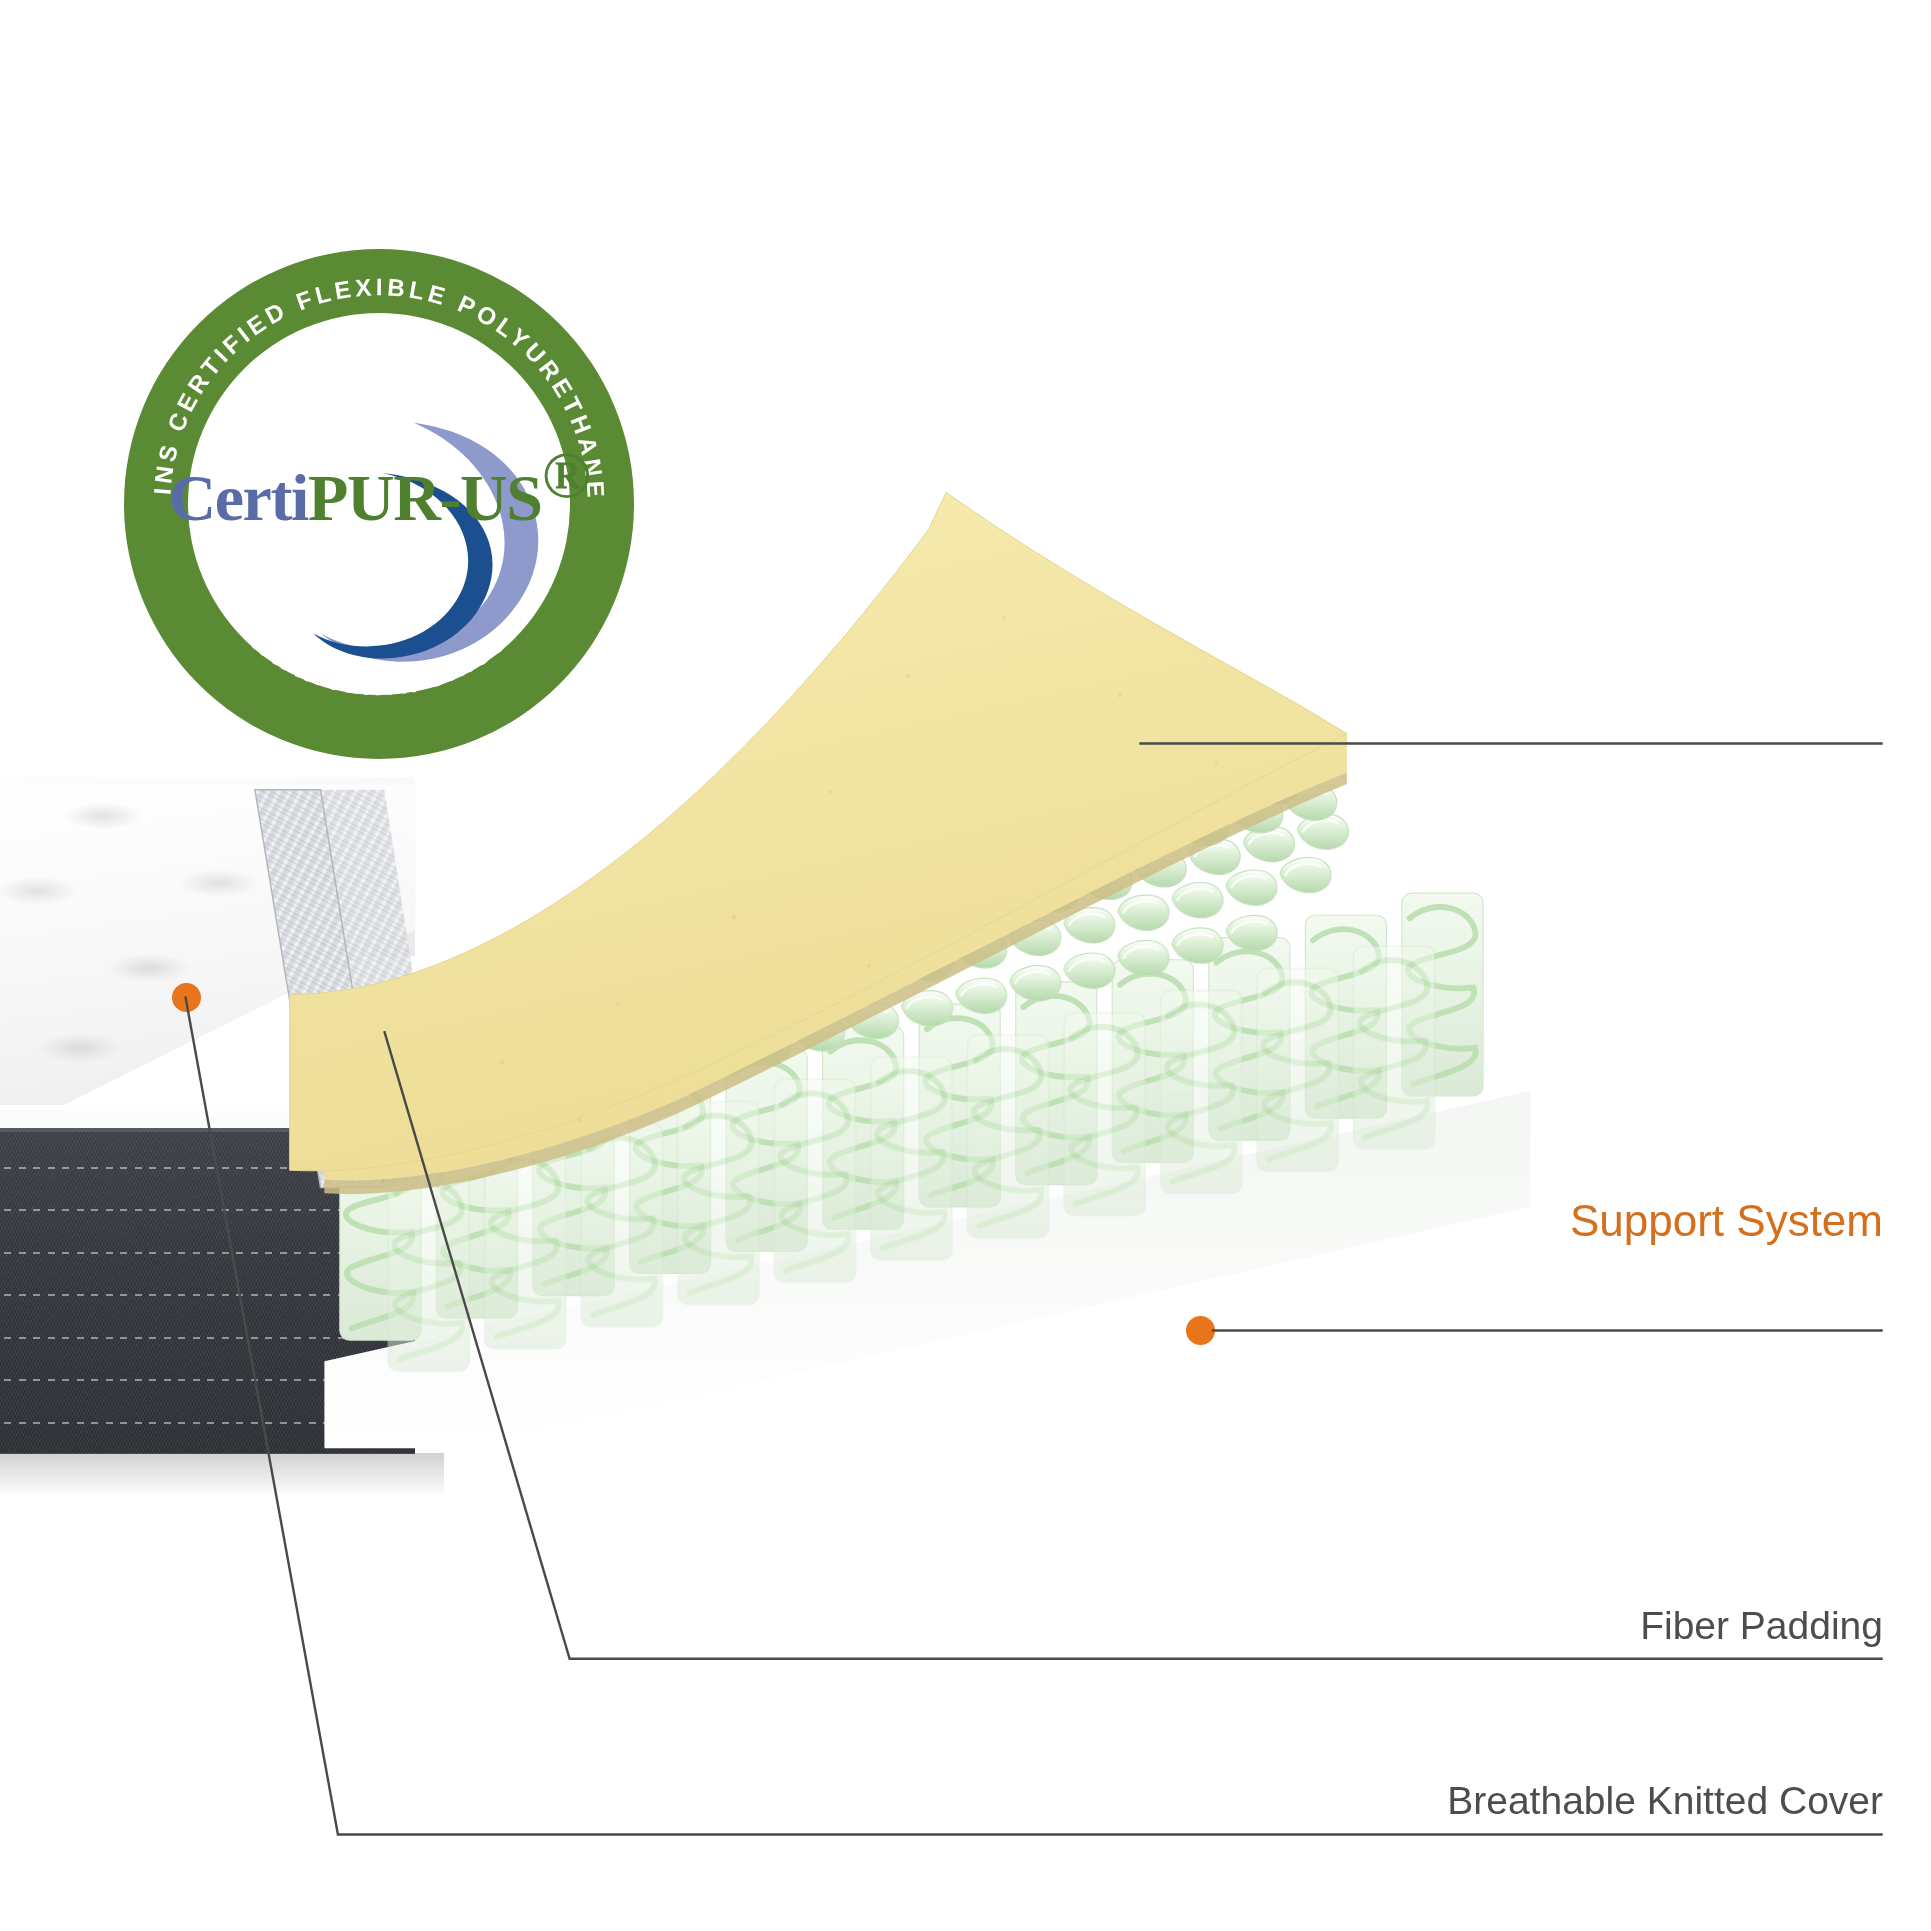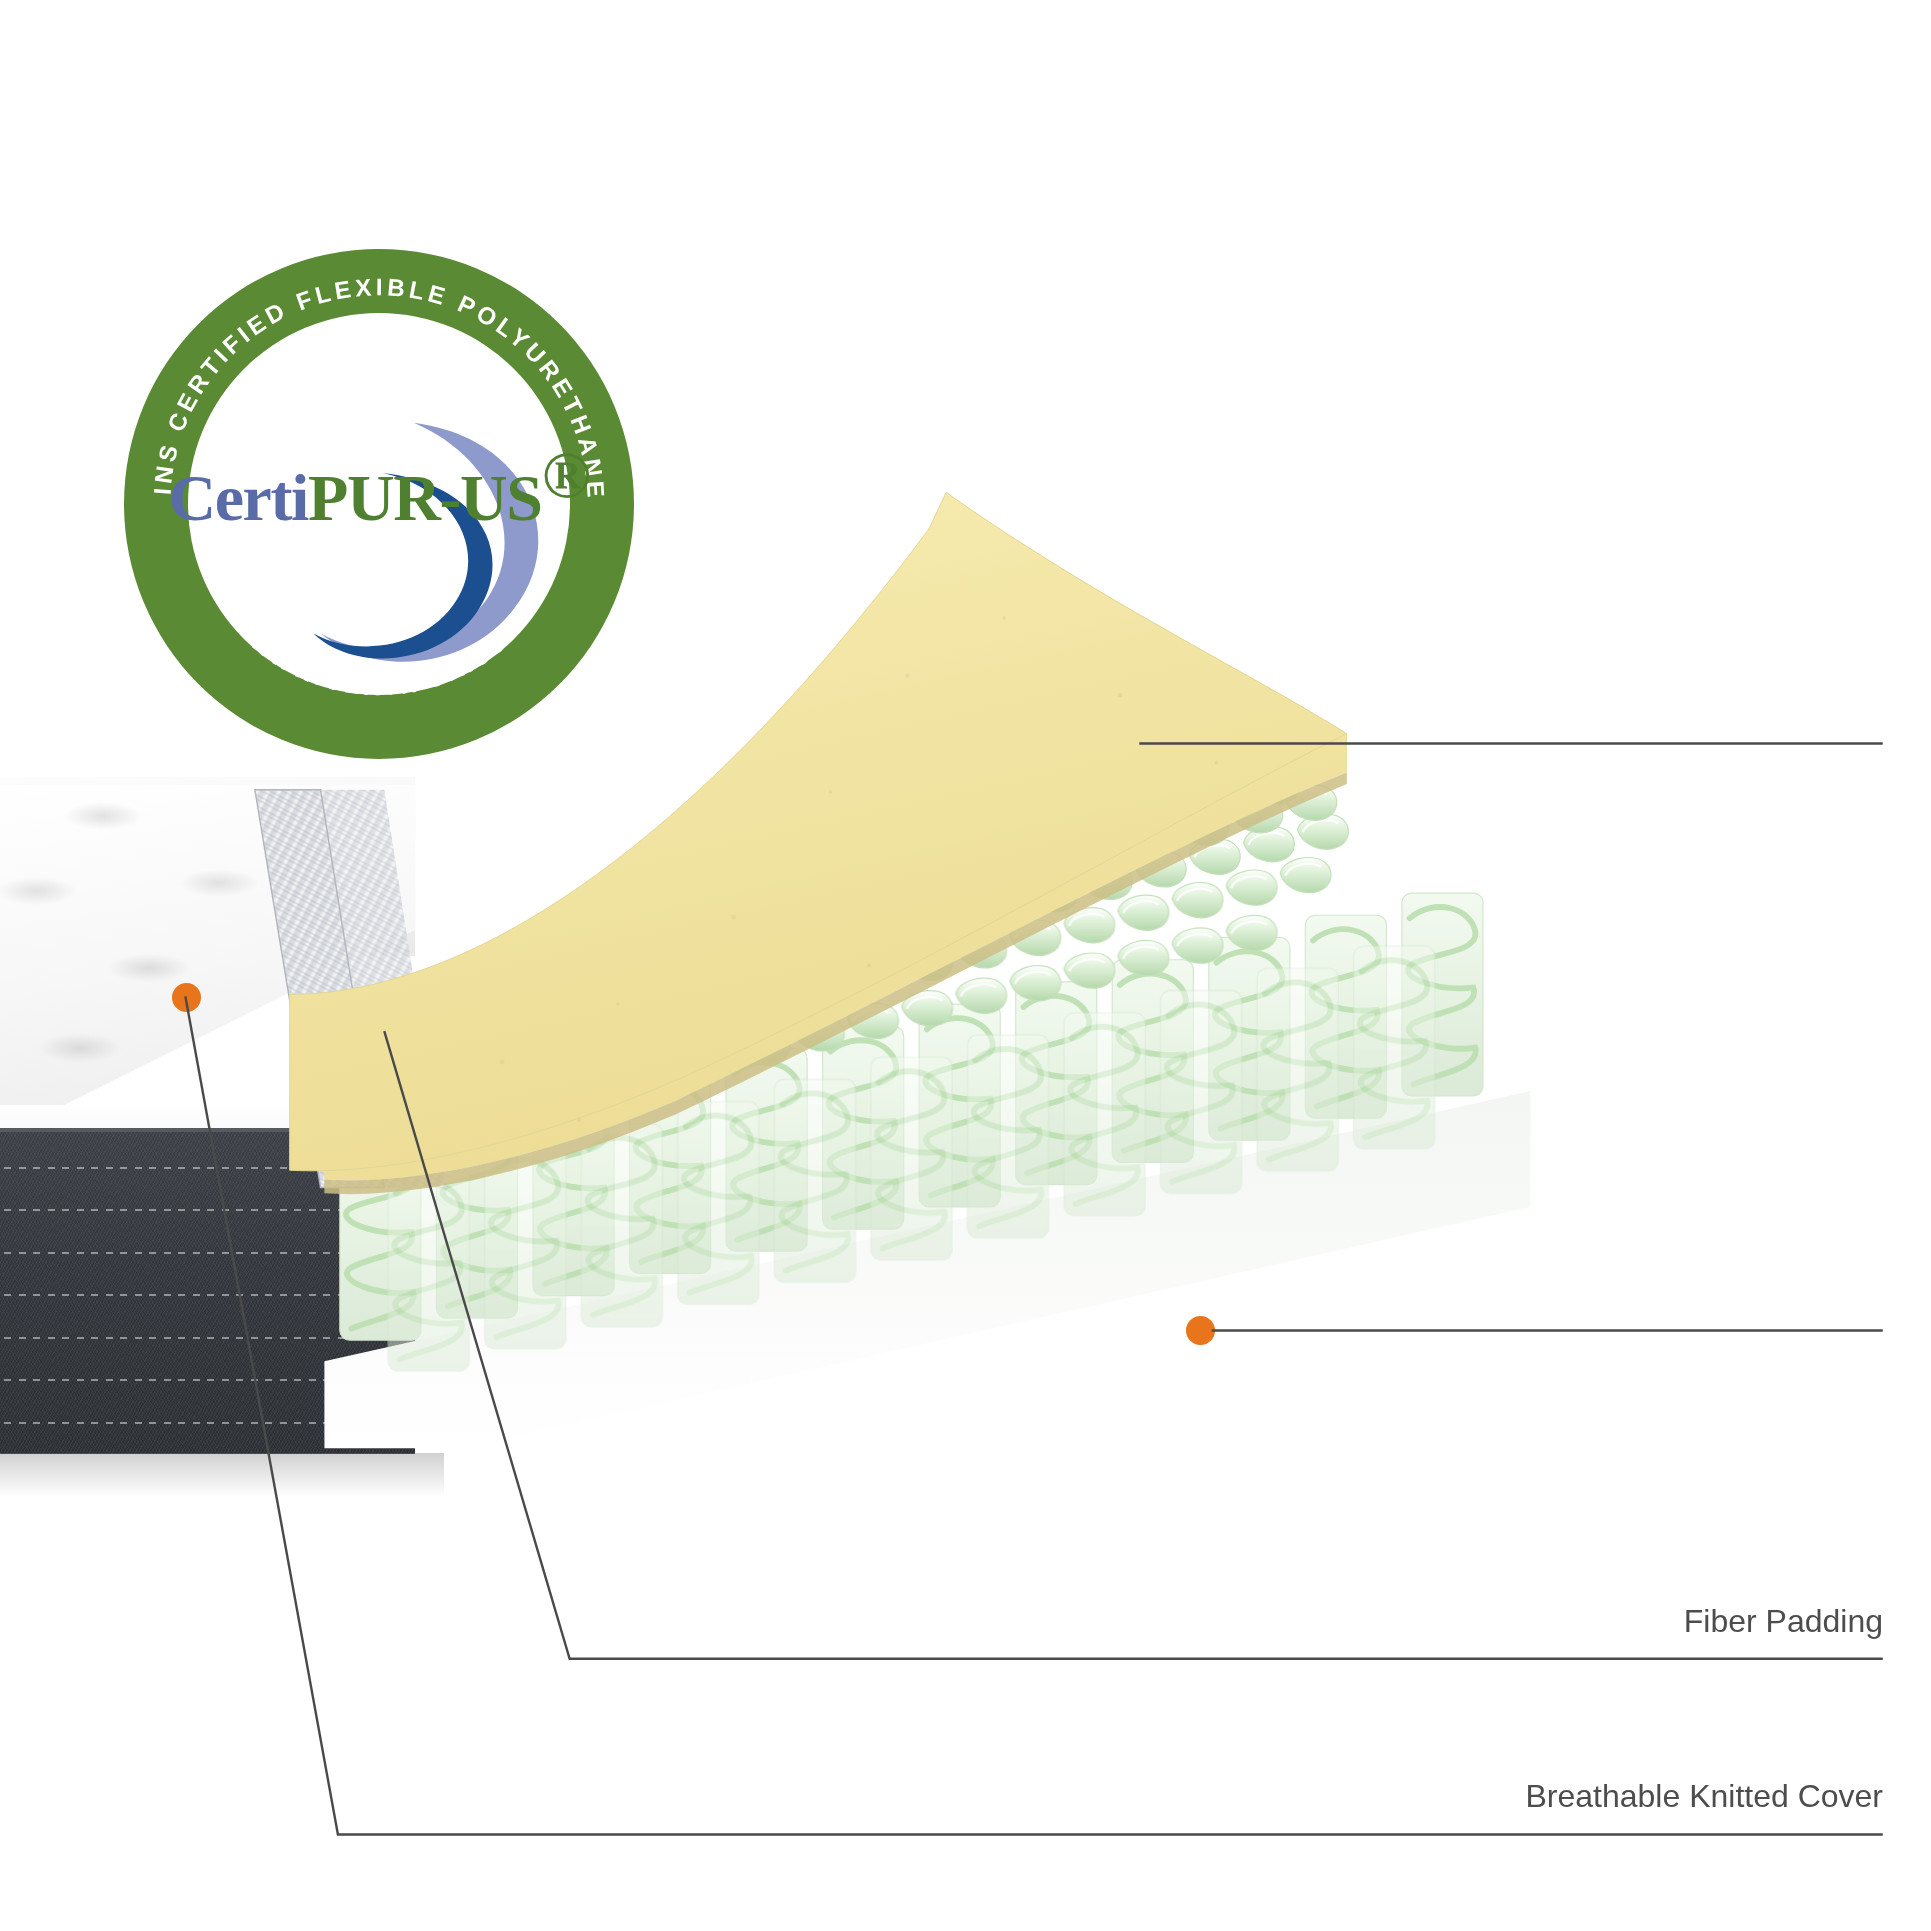--- a/index.html
+++ b/index.html
@@ -48,21 +48,21 @@
     background:repeating-linear-gradient(90deg,#c9ccd0 0 6.8px, rgba(0,0,0,0) 6.8px 14.5px);opacity:.62;}
   .matt-side-top-edge{position:absolute;left:-9.7px;top:351px;width:425px;height:6.8px;background:#565b62;}
   .matt-shadow{position:absolute;left:-9.7px;top:676px;width:454px;height:44px;
     background:linear-gradient(180deg,rgba(120,120,120,.34) 0%,rgba(255,255,255,0) 100%);}
   .dot{position:absolute;width:29px;height:29px;border-radius:50%;background:#e8741b;}
   .lbl{position:absolute;text-align:right;color:#4d4d4d;line-height:1.16;white-space:nowrap;}
   .lbl-big{font-size:44px;}
   .lbl-big .num{font-weight:700;}
   .lbl-orange{color:#d4701d;}
   .lbl-orange .num{font-weight:700;}
-  .lbl-small{font-size:32px;color:#4d4d4d;}
+  .lbl-small{font-size:39px;color:#4d4d4d;}
   .reg{font-size:23px;vertical-align:super;}
   .leader-svg{position:absolute;left:0;top:0;width:1931px;height:1931px;overflow:visible;pointer-events:none;}
 </style>
 </head>
 <body>
 
 <div id="stage">
 
   <div class="badge">
     <div class="badge-ring"></div>
@@ -530,20 +530,21 @@
     <polyline points="398,1068 590,1718 1950,1718" fill="none" stroke="#4a4a4a" stroke-width="2.5"></polyline>
   </svg>
 
   <div class="dot" style="left:1120px;top:729px;"></div>
   <div class="dot" style="left:1186px;top:1316px;"></div>
   <div class="dot" style="left:172px;top:983px;"></div>
   <div class="dot" style="left:371px;top:1018px;"></div>
 
 
   <div class="lbl lbl-big lbl-orange" style="right:48px;top:1195px;">
+    <div>Support System</div>
   </div>
 
   <div class="lbl lbl-small" style="right:48px;top:1603px;">Fiber Padding</div>
 
   <div class="lbl lbl-small" style="right:48px;top:1778px;">Breathable Knitted Cover</div>
 
 </div>
 
 
 </body></html>

